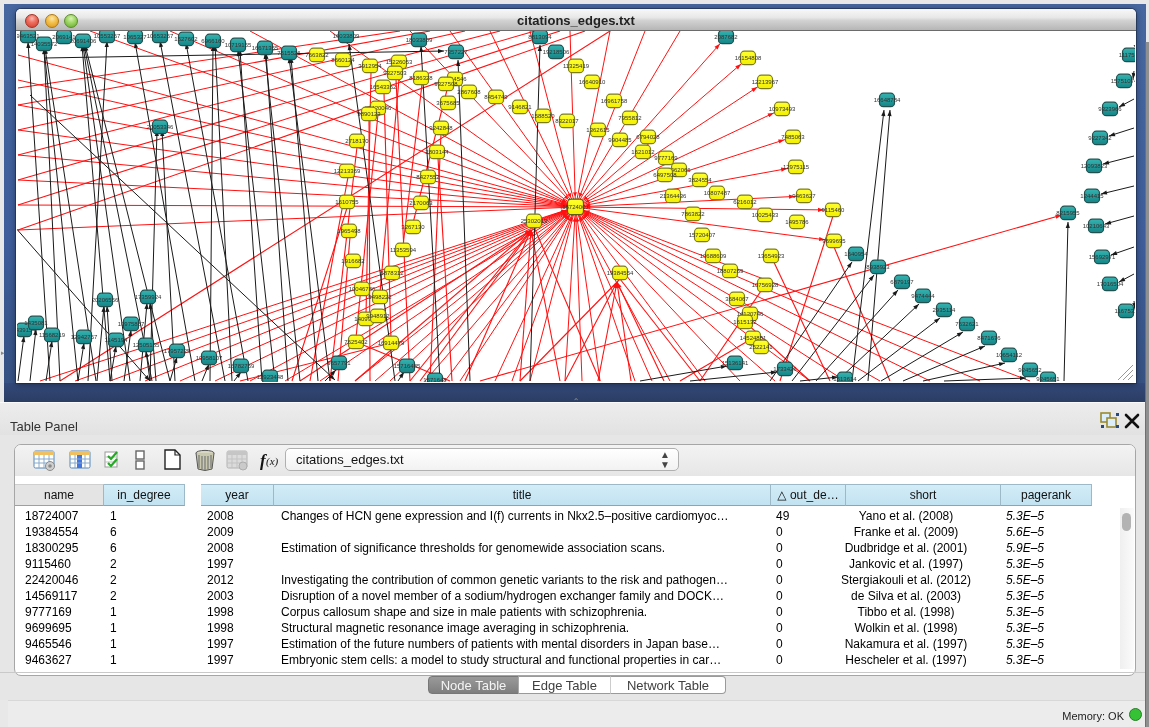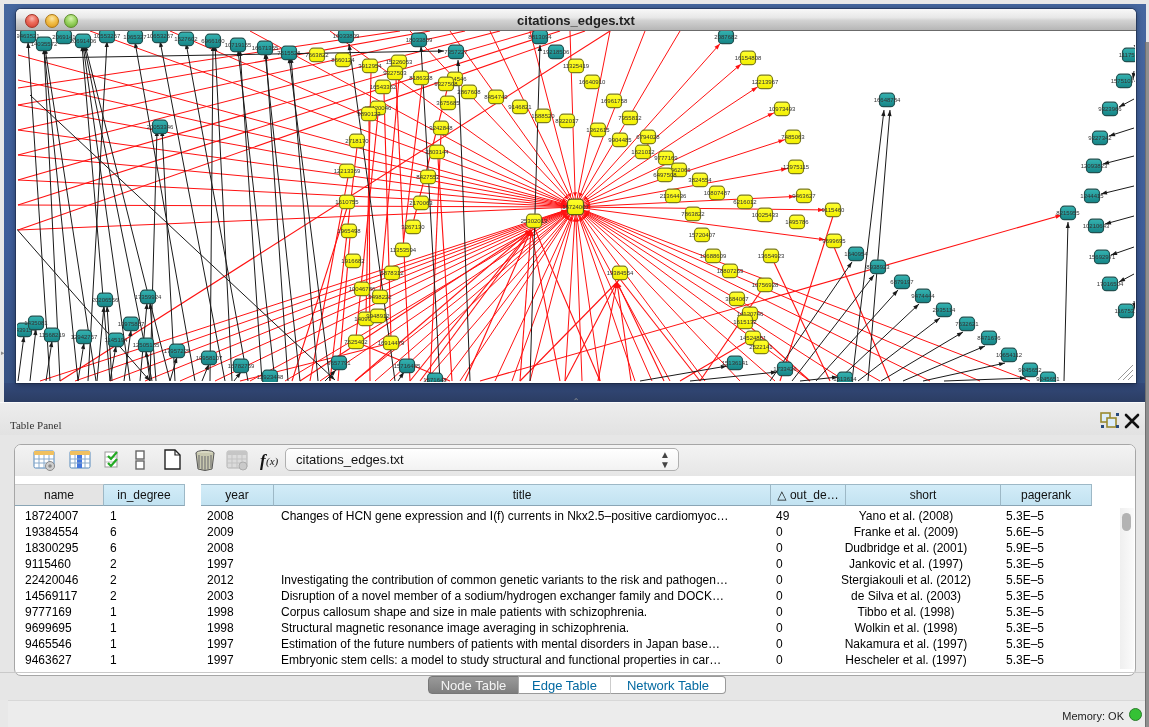--- a/index.html
+++ b/index.html
@@ -22,21 +22,21 @@
 #title { width:100%; text-align:center; top:4px; font-size:13px; font-weight:bold; color:#222; }
 .tl { top:5px; width:14px; height:14px; border-radius:50%; }
 #tl1 { left:9px; background:radial-gradient(circle at 50% 30%, #f8b8b2 0%, #ee6f5f 40%, #d0382a 100%); border:1px solid #a33227;}
 #tl2 { left:29px; background:radial-gradient(circle at 50% 30%, #fae6a8 0%, #f3c24f 40%, #dd9411 100%); border:1px solid #ad7717;}
 #tl3 { left:48px; background:radial-gradient(circle at 50% 30%, #d8f3b5 0%, #a2d96a 40%, #60a829 100%); border:1px solid #5d8b2b;}
 #canvas { left:1px; top:22px; width:1118px; height:351px; background:#fff; overflow:hidden; }
 
 
 #tpheadbar { left:0; top:402px; width:1149px; height:33px;
   background:linear-gradient(180deg,#ededed,#e2e2e2); border-top:1px solid #fafafa; }
-#tptitle { left:10px; top:16px; font-size:11px; color:#333;font-family:Liberation Serif, serif; }
+#tptitle { left:10px; top:16px; font-size:13px; color:#333; }
 #tpbody { left:0; top:435px; width:1146px; height:265px; background:#e6e6e6; }
 #panel { left:14px; top:9px; width:1122px; height:232px; background:#fff;
   border:1px solid #a6a6a6; border-radius:7px; overflow:hidden; }
 #toolbar { left:0; top:0; width:1120px; height:31px;
   background:linear-gradient(180deg,#f3f3f3,#e6e6e6); }
 #combo { left:270px; top:3px; width:394px; height:23px; background:linear-gradient(180deg,#ffffff,#f2f2f2);
   border:1px solid #b0b0b0; border-radius:5px; font-size:13px; color:#111; line-height:21px; padding-left:10px; }
 #combo .arr { position:absolute; right:8px; top:1px; font-size:10px; color:#444; line-height:10px; }
 #thead { left:0; top:39px; width:1120px; height:22px; font-size:12px; color:#111; }
 #thead .h { position:absolute; top:0; height:22px; background:linear-gradient(180deg,#d3ecf8,#c2e2f1);
@@ -44,29 +44,29 @@
   text-align:center; line-height:21px; }
 #tbody { left:0; top:63px; width:1104px; height:161px; background:#fff; font-size:12px; color:#000; }
 .tr { position:relative; height:16px; white-space:nowrap; }
 .c { position:absolute; top:1px; overflow:hidden; }
 .c0 { left:10px; width:88px; }
 .c1 { left:95px; width:90px; }
 .c2 { left:192px; width:70px; }
 .c3 { left:266px; width:492px; }
 .c4 { left:761px; width:72px; }
 .c5 { left:812px; width:158px; text-align:center; }
-.c6 { left:991px; width:95px; }
+.c6 { left:991px; width:95px;font-style:italic; }
 #vscroll { left:1105px; top:63px; width:14px; height:161px; background:linear-gradient(90deg,#efefef,#fbfbfb); }
 #vthumb { left:2px; top:5px; width:9px; height:18px; background:#b3b3b3; border-radius:5px; }
 
 
 #tabline { left:0; top:672px; width:1149px; height:1px; background:#c9c9c9; }
 #tabbar { left:428px; top:676px; width:294px; height:18px; font-size:13px; }
 .seg { position:absolute; top:0; height:18px; line-height:17px; text-align:center;
-  border:1px solid #9a9a9a; background:#fff; color:#0369a1; }
+  border:1px solid #9a9a9a; background:#fff; color:#404040; }
 #seg1 { left:0; width:91px; border-radius:4px 0 0 4px;
   background:linear-gradient(180deg,#9a9a9a,#7e7e7e); color:#f5f5f5; border-color:#777; }
 #seg2 { left:90px; width:93px; border-left:1px solid #aaa; }
 #seg3 { left:182px; width:116px; border-radius:0 4px 4px 0; border-left:1px solid #ccc; }
 #status { left:8px; top:700px; width:1149px; height:27px; background:#ececec; border-top:1px solid #d8d8d8; }
 #memtxt { right:33px; top:9px; font-size:11px; color:#222; position:absolute; }
 #memdot { right:15px; top:7px; width:13px; height:13px; border-radius:50%;
   background:#35c235; border:1.5px solid #2a7b2a; position:absolute; }
 #rightedge { left:1146px; top:0px; width:3px; height:727px; background:#e8e8e8; }
 #rightedge2 { left:1145px; top:42px; width:4px; height:685px; background:#8f8f8f; border-left:1px solid #6f6f6f; }
@@ -786,20 +786,21 @@
             <div class="c c1">6</div>
             <div class="c c2">2009</div>
             <div class="c c4">0</div>
             <div class="c c5">Franke et al. (2009)</div>
             <div class="c c6">5.6E–5</div>
           </div>
 <div class="tr">
             <div class="c c0">18300295</div>
             <div class="c c1">6</div>
             <div class="c c2">2008</div>
+            <div class="c c3">Estimation of significance thresholds for genomewide association scans.</div>
             <div class="c c4">0</div>
             <div class="c c5">Dudbridge et al. (2001)</div>
             <div class="c c6">5.9E–5</div>
           </div>
 <div class="tr">
             <div class="c c0">9115460</div>
             <div class="c c1">2</div>
             <div class="c c2">1997</div>
             <div class="c c4">0</div>
             <div class="c c5">Jankovic et al. (1997)</div>

